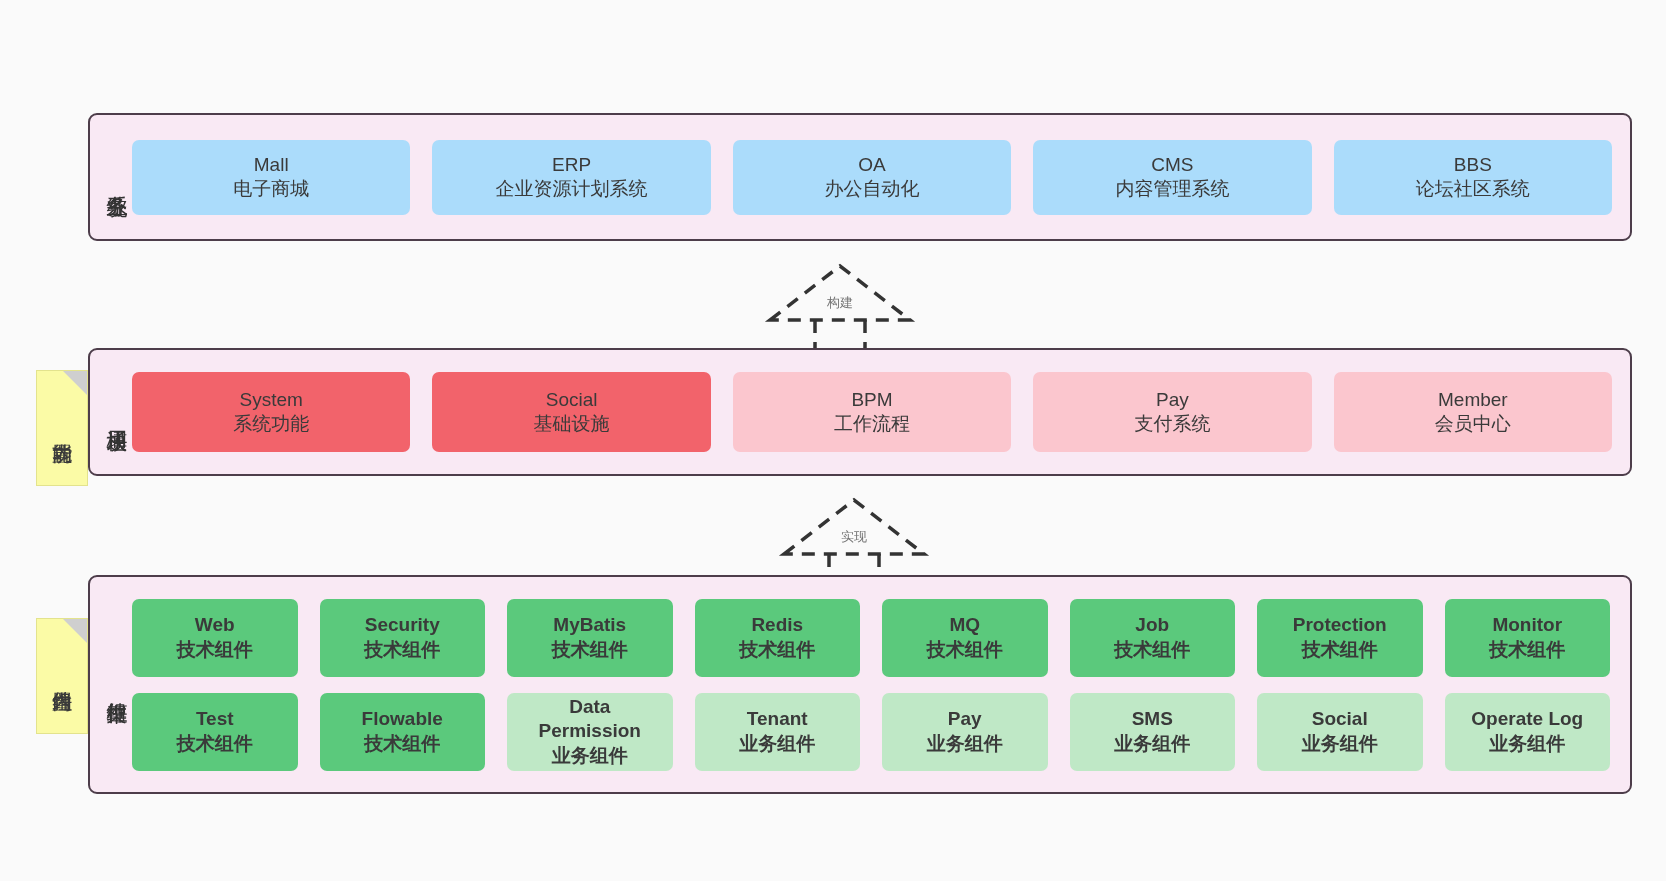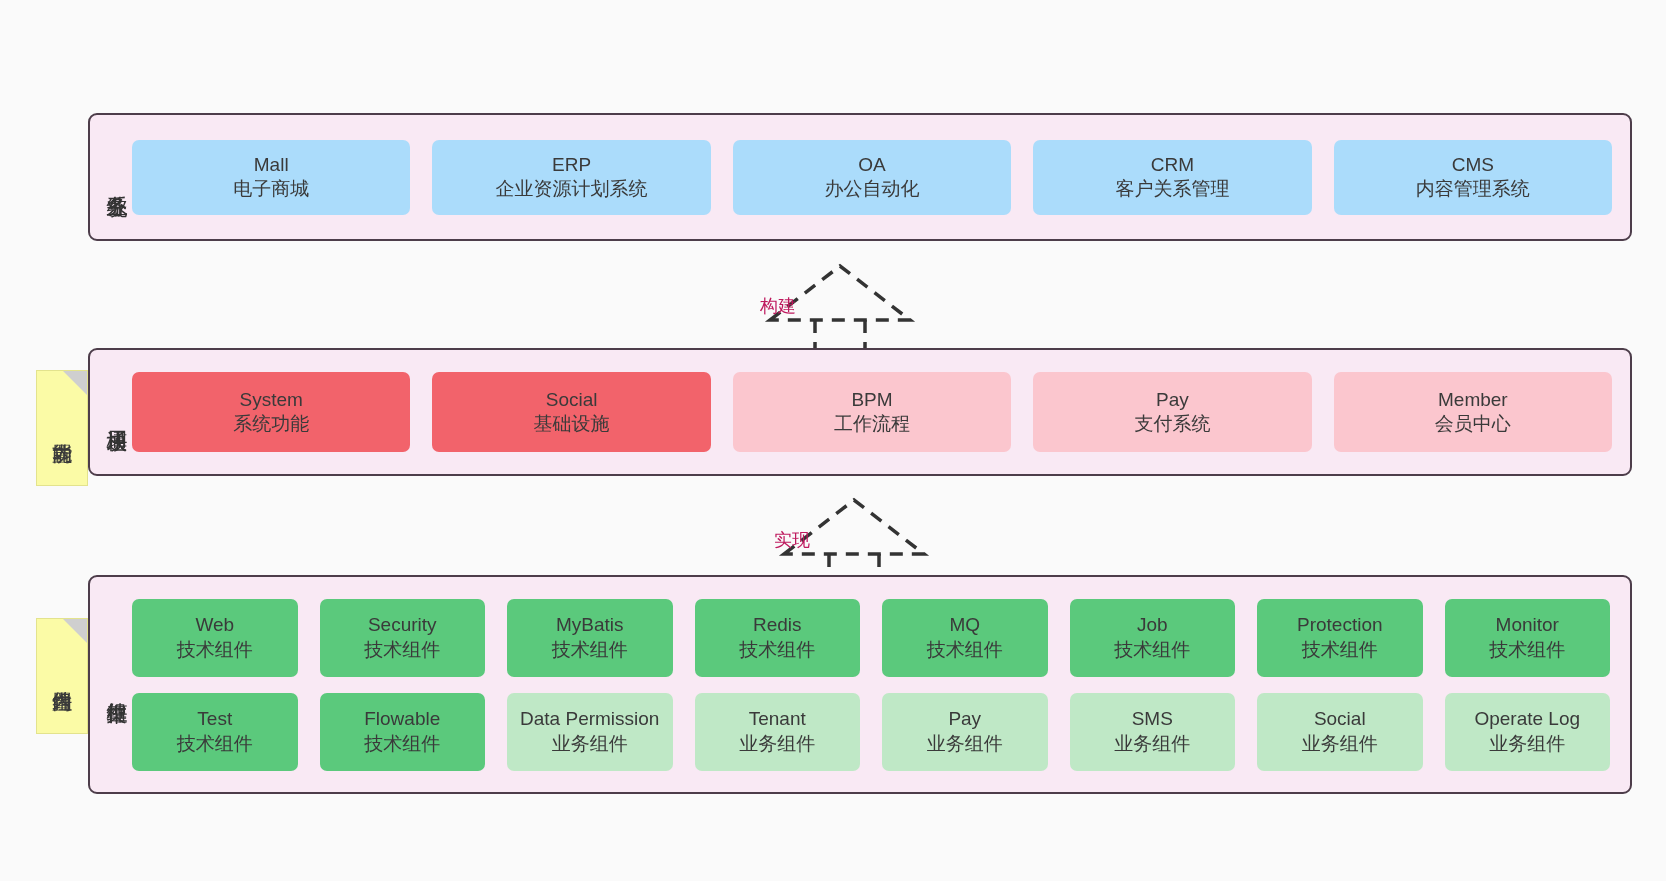--- a/index.html
+++ b/index.html
@@ -90,21 +90,21 @@
 
   
   #layer-business { left: 88px;  top: 113px; width: 1544px; height: 128px; }
   #layer-business .card { height: 75px; }
 
   #layer-common   { left: 88px;  top: 348px; width: 1544px; height: 128px; }
   #layer-common .card { height: 80px; }
 
   #layer-framework { left: 88px; top: 575px; width: 1544px; height: 219px; }
   #layer-framework .card { height: 78px; }
-  #layer-framework .layer-body { gap: 16px; padding-right: 20px; }
+  #layer-framework .layer-body { gap: 16px; padding-right: 20px; font-weight: bold; }
 
   
   .note {
     position: absolute;
     box-sizing: border-box;
     background: #fbfba6;
     border: 1px solid #e3e38d;
     display: flex;
     align-items: center;
     justify-content: center;
@@ -131,23 +131,23 @@
   .arrow {
     position: absolute;
     width: 160px;
     height: 100px;
   }
   .arrow svg { display: block; }
   .arrow-label {
     position: absolute;
     left: 0; right: 0;
     top: 36px;
-    text-align: left;
-    font-size: 18px;
-    color: #be185d;
+    text-align: center;
+    font-size: 13px;
+    color: #737373;
     user-select: none;
     pointer-events: none;
   }
   #arrow-build   { left: 760px; top: 258px; }
   #arrow-realize { left: 774px; top: 492px; }
 </style>
 </head>
 <body>
 
 <div id="canvas">
@@ -162,26 +162,26 @@
         </div>
         <div class="card c-blue">
           <span class="l1">ERP</span>
           <span class="l2">企业资源计划系统</span>
         </div>
         <div class="card c-blue">
           <span class="l1">OA</span>
           <span class="l2">办公自动化</span>
         </div>
         <div class="card c-blue">
-          <span class="l1">CRM</span>
-          <span class="l2">客户关系管理</span>
-        </div>
-        <div class="card c-blue">
           <span class="l1">CMS</span>
           <span class="l2">内容管理系统</span>
+        </div>
+        <div class="card c-blue">
+          <span class="l1">BBS</span>
+          <span class="l2">论坛社区系统</span>
         </div>
       </div>
     </div>
   </div>
 
   <div class="arrow" id="arrow-build">
     <svg width="160" height="100" viewBox="0 0 160 100">
       <path d="M 10 62 L 80 8 L 150 62 Z" fill="none" stroke="#333333" stroke-width="3.5" stroke-dasharray="13 9" stroke-linejoin="miter"></path>
       <path d="M 55 62 L 55 100 M 105 62 L 105 100" fill="none" stroke="#333333" stroke-width="3.5" stroke-dasharray="13 9"></path>
     </svg>

